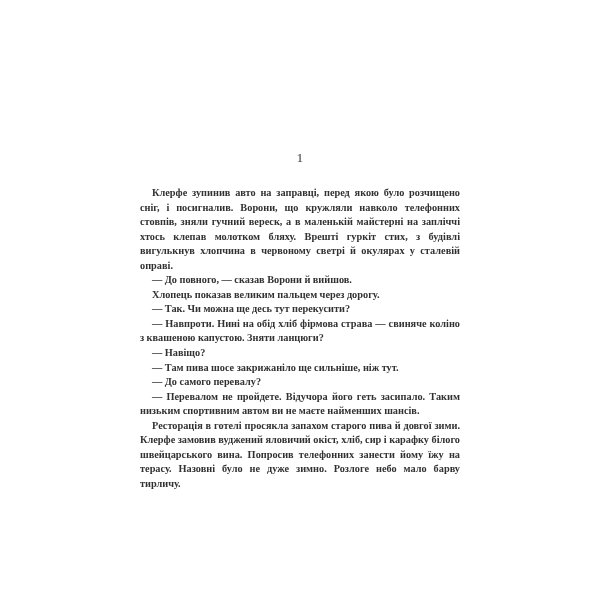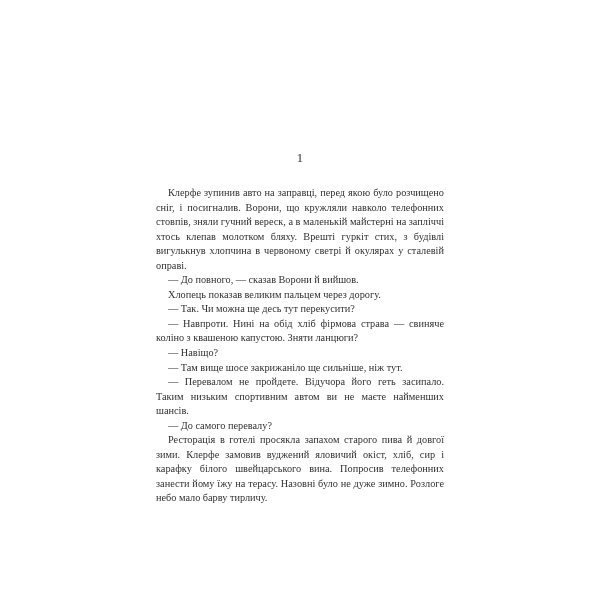--- a/index.html
+++ b/index.html
@@ -40,23 +40,24 @@
     margin: 0 0 20px 0;
     letter-spacing: 0.3px;
   }
 
   .body-text {
     font-size: 10.3px;
     line-height: 14.55px;
     text-align: justify;
     text-justify: inter-word;
     color: #2f2f2f;
-    margin: 16px;
+    margin: 0;
     hyphens: manual;
     word-spacing: -0.1px;
+    font-weight: bold;
   }
 
   .body-text p {
     margin: 0;
     text-indent: 12px;
   }
 
   
   #text-block {
     filter: contrast(0.97);
@@ -71,21 +72,21 @@
 
     <div class="chapter-number">1</div>
 
     <div class="body-text" id="body-text">
         <p>Клерфе зупинив авто на заправці, перед якою було розчищено сніг, і посигналив. Ворони, що кружляли навколо телефонних стовпів, зняли гучний вереск, а в маленькій майстерні на запліччі хтось клепав молотком бляху. Врешті гуркіт стих, з будівлі вигулькнув хлопчина в червоному светрі й окулярах у сталевій оправі.</p>
         <p>— До повного, — сказав Ворони й вийшов.</p>
         <p>Хлопець показав великим пальцем через дорогу.</p>
         <p>— Так. Чи можна ще десь тут перекусити?</p>
         <p>— Навпроти. Нині на обід хліб фірмова страва — свиняче коліно з квашеною капустою. Зняти ланцюги?</p>
         <p>— Навіщо?</p>
-        <p>— Там вище шосе закрижаніло ще сильніше, ніж тут.</p>
+        <p>— Там пива шосе закрижаніло ще сильніше, ніж тут.</p>
+        <p>— До самого перевалу?</p>
         <p>— Перевалом не пройдете. Відучора його геть засипало. Таким низьким спортивним автом ви не маєте найменших шансів.</p>
-        <p>— До самого перевалу?</p>
         <p>Ресторація в готелі просякла запахом старого пива й довгої зими. Клерфе замовив вуджений яловичий окіст, хліб, сир і карафку білого швейцарського вина. Попросив телефонних занести йому їжу на терасу. Назовні було не дуже зимно. Розлоге небо мало барву тирличу.</p>
       </div>
 
   </div>
 
 </div>
 
 </body></html>

